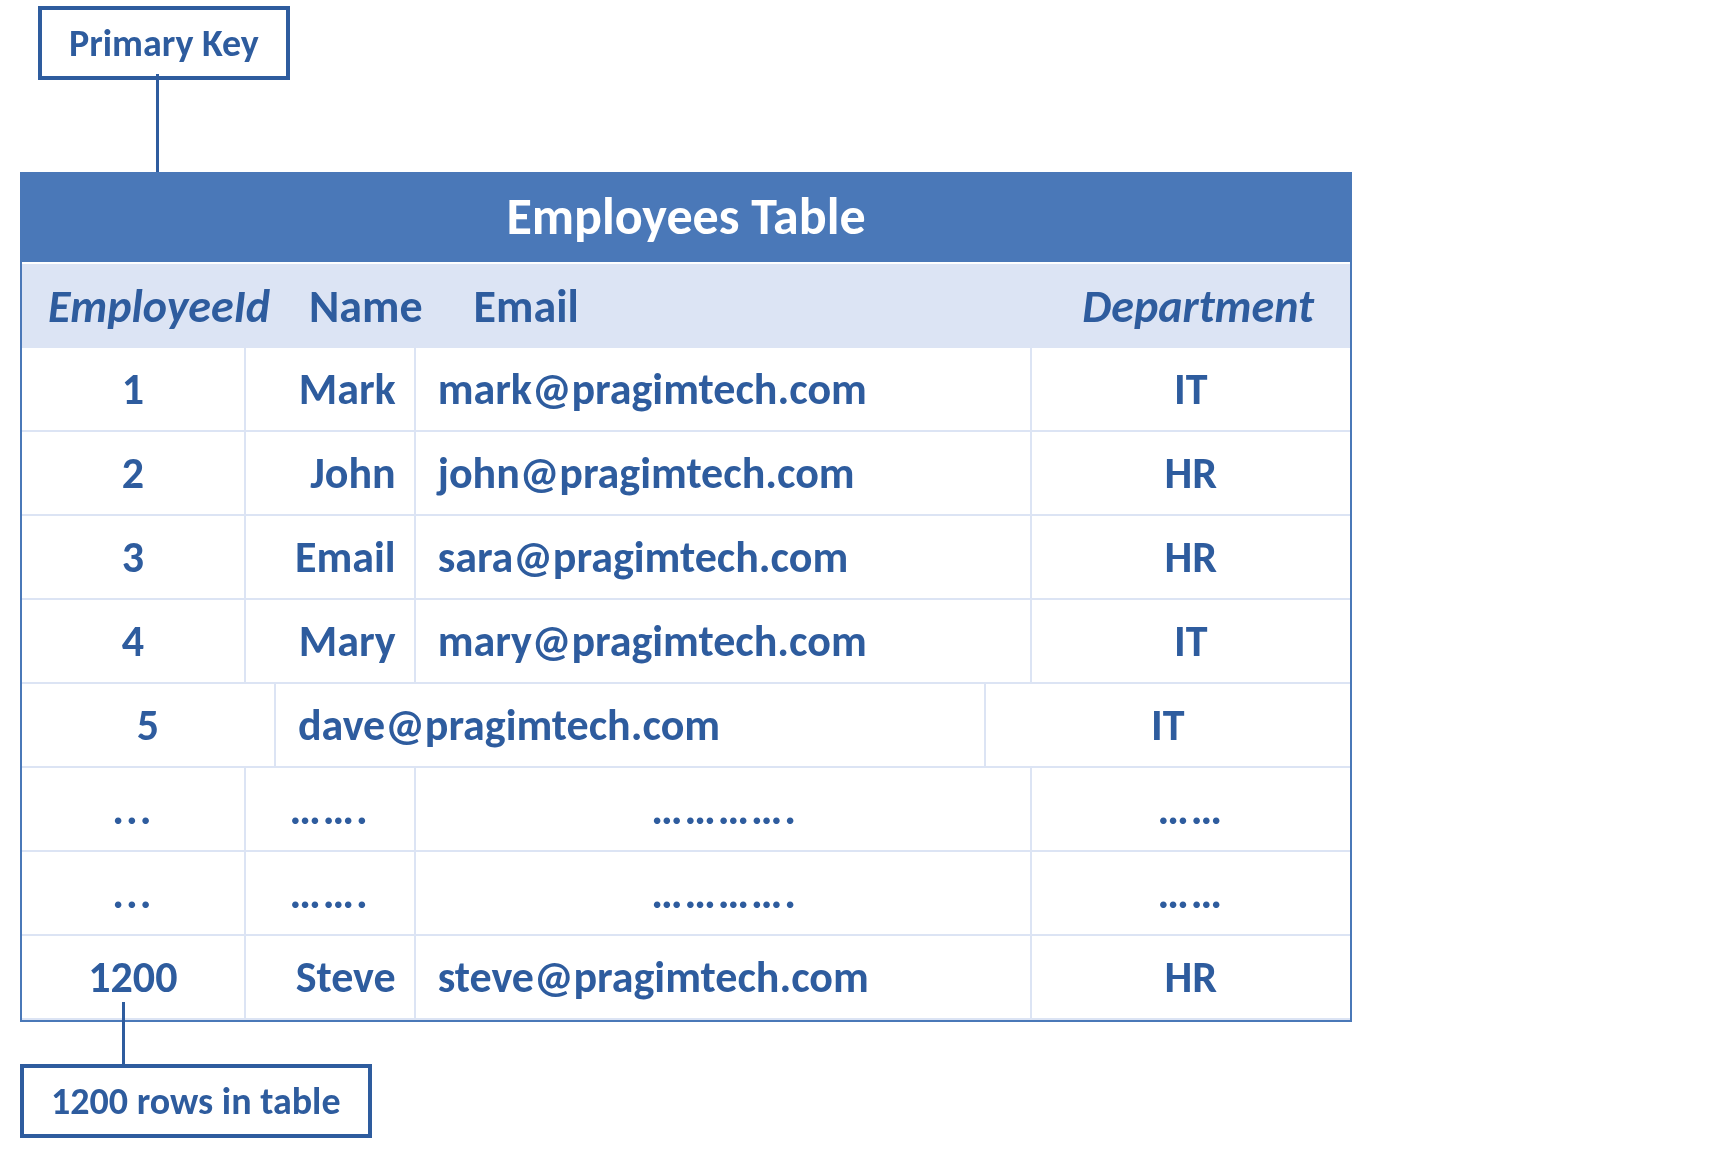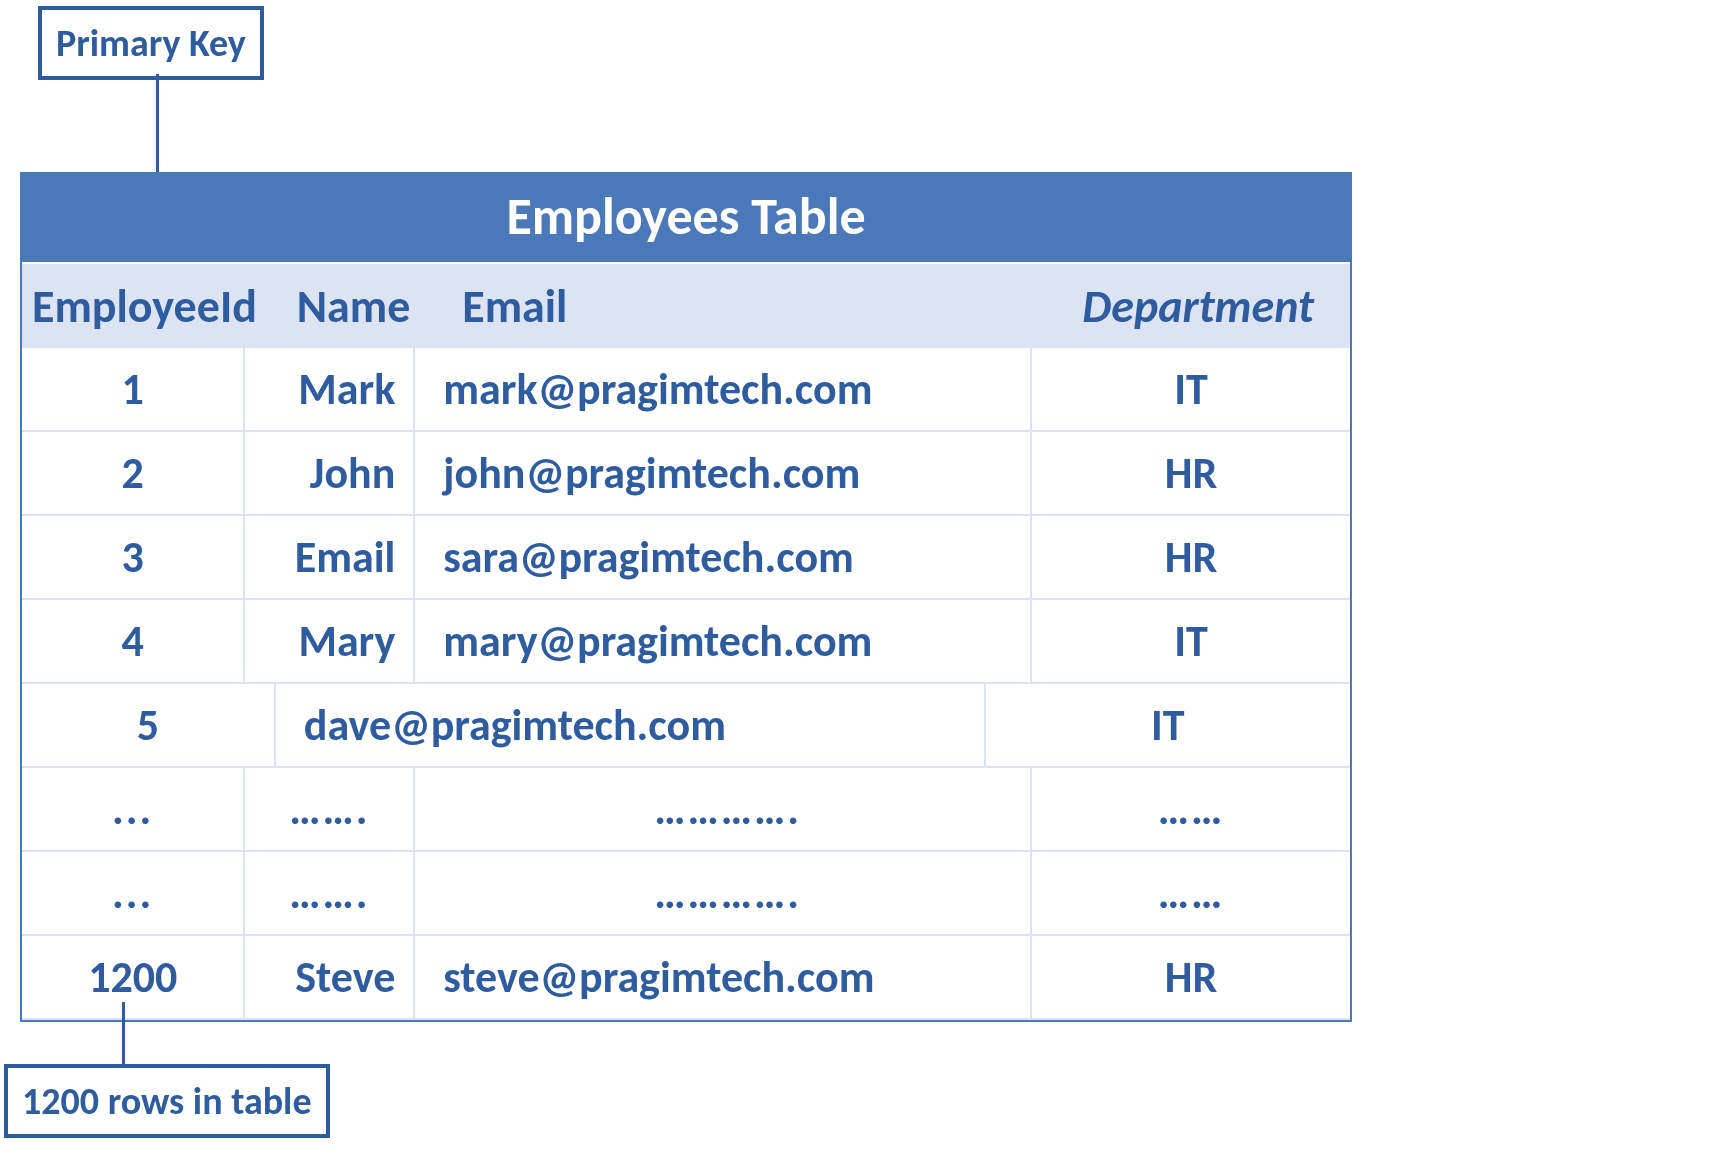--- a/index.html
+++ b/index.html
@@ -11,31 +11,31 @@
     width: 1724px;
     height: 1166px;
     position: relative;
   }
   .callout-box {
     border: 4px solid #2E5C9E;
     background: #ffffff;
     color: #2E5C9E;
     font-weight: bold;
     font-size: 38px;
-    padding: 10px 14px;
+    padding: 10px 27px;
     display: inline-block;
     position: absolute;
   }
   .callout-top {
     top: 6px;
     left: 38px;
   }
   .callout-bottom {
     top: 1064px;
-    left: 4px;
+    left: 20px;
   }
   .connector {
     position: absolute;
     background: #2E5C9E;
   }
   .connector-top {
     left: 156px;
     top: 74px;
     width: 3px;
     height: 108px;
@@ -81,23 +81,23 @@
     border-right: 2px solid #DCE4F4;
     border-bottom: 2px solid #DCE4F4;
     white-space: nowrap;
   }
   .header-row .cell {
     border-right: 2px solid #DCE4F4;
     border-bottom: none;
   }
   .col-id   { width: 280px; text-align: center; }
   .col-name { width: 210px; text-align: right; }
-  .col-email{ width: 790px; text-align: left; padding-left: 28px; }
+  .col-email{ width: 790px; text-align: left; padding-left: 22px; }
   .col-dept { width: 404px; text-align: center; border-right: none; }
-  .header-row .col-id   { text-align: right; padding-left: 10px; }
+  .header-row .col-id   { text-align: right; padding-left: 26px; font-style: italic; }
   .header-row .col-name { text-align: center; padding-left: 10px; }
   .header-row .col-email{ text-align: left; padding-left: 22px; }
   .header-row .col-dept { text-align: right; padding-right: 34px; font-style: italic; }
   .ellipsis-row .cell { text-align: center; letter-spacing: 2px; }
   .ellipsis-row .col-email { text-align: center; }
 </style>
 </head>
 <body>
 
 <div class="callout-box callout-top">Primary Key</div>

